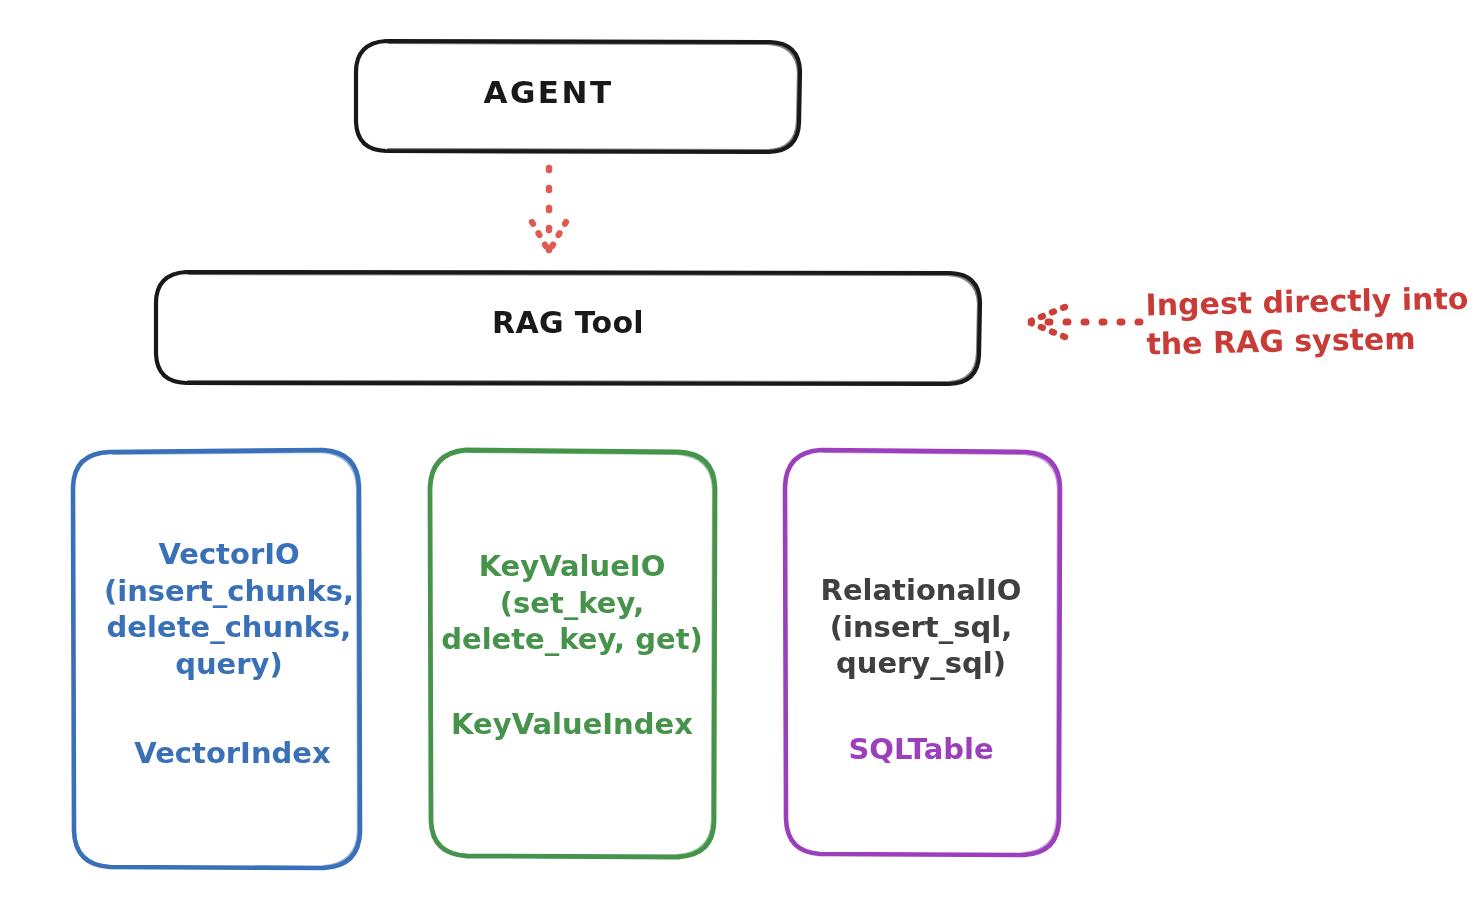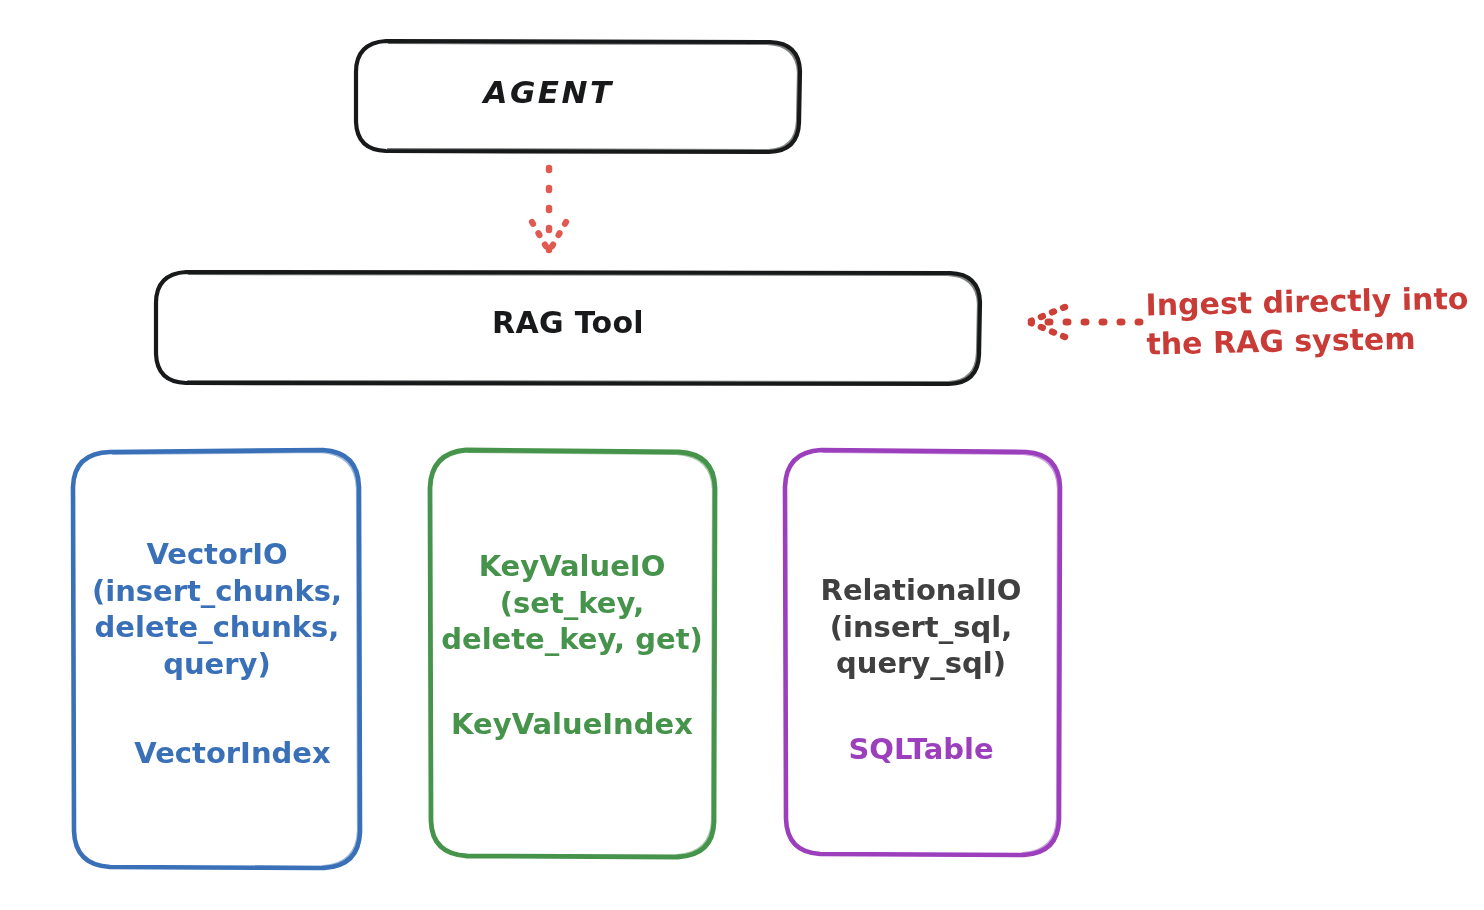--- a/index.html
+++ b/index.html
@@ -26,21 +26,20 @@
     white-space: pre;
     line-height: 1.22;
     letter-spacing: 0.3px;
     user-select: none;
   }
   #agent-label {
     left: 355px;
     top: 74px;
     width: 387px;
     font-size: 31px;
-    font-style: italic;
     font-weight: 700;
     color: #18191a;
     letter-spacing: 2.5px;
   }
   #ragtool-label {
     left: 156px;
     top: 305px;
     width: 824px;
     font-size: 30px;
     font-weight: 700;
@@ -48,21 +47,21 @@
   }
   .store-label {
     position: absolute;
     text-align: center;
     white-space: pre;
     line-height: 1.26;
     font-size: 29px;
     font-weight: 600;
     user-select: none;
   }
-  #vectorio-ops   { left: 72px;  top: 536px; width: 290px; color: #3970b8; }
+  #vectorio-ops   { left: 84px;  top: 536px; width: 290px; color: #3970b8; }
   #vectorio-index { left: 72px;  top: 735px; width: 321px; color: #3970b8; font-size: 29px; }
   #kv-ops         { left: 424px; top: 548px; width: 296px; color: #46934b; }
   #kv-index       { left: 424px; top: 706px; width: 296px; color: #46934b; font-size: 29px; }
   #rel-ops        { left: 780px; top: 550px; width: 282px; color: #404040; margin-top: 22px; }
   #rel-index      { left: 780px; top: 707px; width: 282px; color: #9b3fbd; font-size: 29px; margin-top: 24px; }
   #annotation-text {
     position: absolute;
     left: 1146px;
     top: 282px;
     width: 330px;

